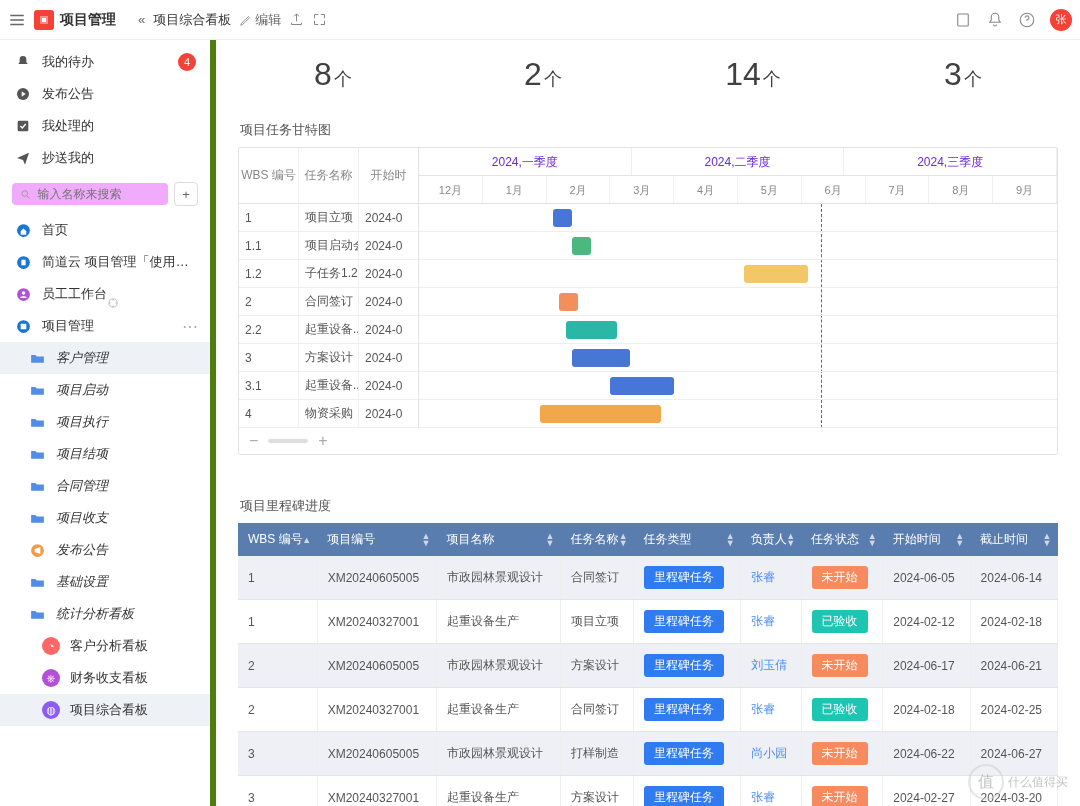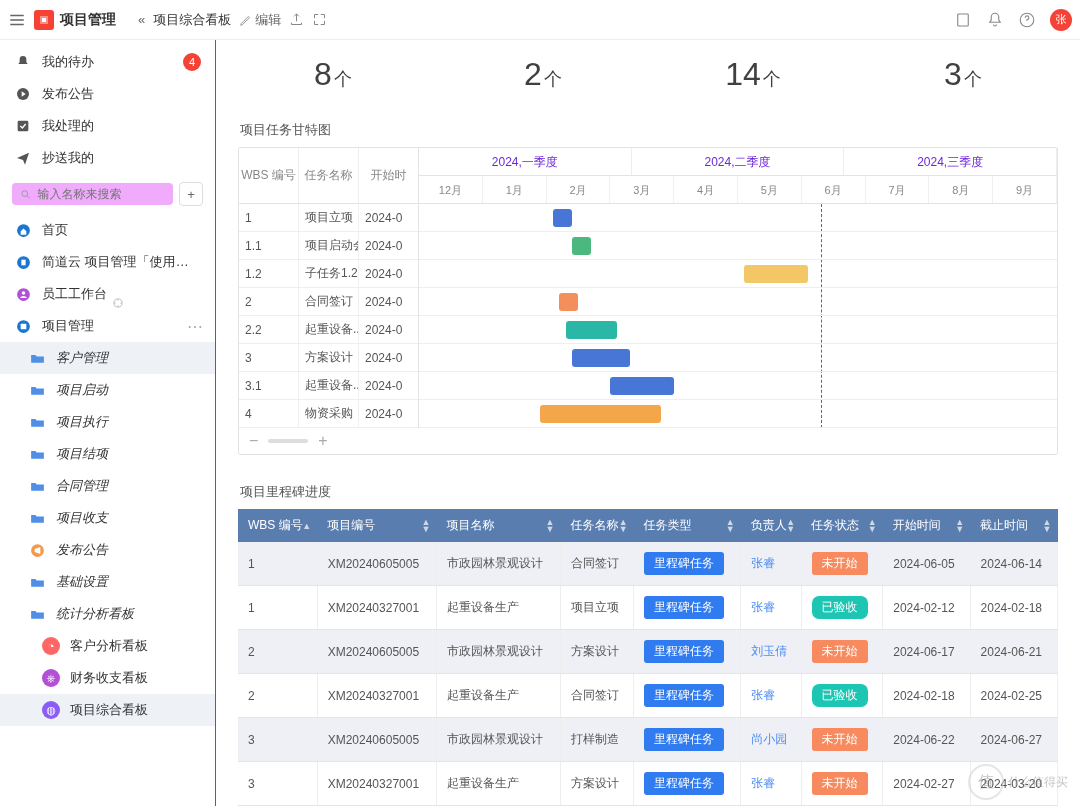--- a/index.html
+++ b/index.html
@@ -7,38 +7,38 @@
 .top-bar { height: 40px; display: flex; align-items: center; padding: 0 8px; border-bottom: 1px solid #eee; }
 .hamburger { width: 18px; height: 18px; cursor: pointer; margin-right: 8px; }
 .app-logo { width: 20px; height: 20px; background: #f44336; border-radius: 3px; margin-right: 6px; display: flex; align-items: center; justify-content: center; }
 .app-title { font-weight: 600; font-size: 14px; }
 .top-crumb { display: flex; align-items: center; margin-left: 22px; gap: 8px; color: #666; font-size: 13px; }
 .top-crumb .active { color: #333; font-weight: 500; }
 .top-actions { margin-left: auto; display: flex; align-items: center; gap: 14px; }
 .top-icon { width: 18px; height: 18px; color: #888; cursor: pointer; }
 .avatar { width: 22px; height: 22px; border-radius: 50%; background: #f44336; color: #fff; font-size: 11px; display: flex; align-items: center; justify-content: center; }
 .layout { display: flex; height: calc(100% - 40px); }
-.sidebar { width: 216px; border-right: 1px solid #4d7c0f; overflow-y: auto; padding: 6px 0; }
+.sidebar { width: 216px; border-right: 6px solid #4d7c0f; overflow-y: auto; padding: 6px 0; }
 .nav-item { height: 32px; display: flex; align-items: center; padding: 0 14px; cursor: pointer; gap: 10px; position: relative; }
 .nav-item.active { background: #eef2f7; }
 .nav-item.indent1 { padding-left: 28px; font-style: italic; }
 .nav-item.indent2 { padding-left: 42px; }
 .nav-icon { width: 18px; height: 18px; display: flex; align-items: center; justify-content: center; flex-shrink: 0; }
 .nav-label { flex: 1; white-space: nowrap; overflow: hidden; text-overflow: ellipsis; }
 .nav-badge { background: #f44336; color: #fff; border-radius: 10px; min-width: 18px; height: 18px; font-size: 11px; display: flex; align-items: center; justify-content: center; padding: 0 5px; }
 .nav-more { color: #aaa; font-size: 16px; letter-spacing: -2px; }
 .search-row { display: flex; align-items: center; padding: 8px 12px; gap: 6px; }
 .search-box { flex: 1; display: flex; align-items: center; background: #f0abfc; border-radius: 4px; padding: 4px 8px; gap: 6px; }
 .search-box input { border: none; background: transparent; outline: none; font-size: 12px; width: 100%; }
 .add-btn { width: 24px; height: 24px; border: 1px solid #ddd; border-radius: 4px; display: flex; align-items: center; justify-content: center; cursor: pointer; color: #666; }
 .main { flex: 1; overflow: auto; padding: 0; }
 .stats-row { display: flex; gap: 24px; padding: 16px 24px 20px; }
 .stat-card { flex: 1; text-align: center; font-size: 32px; color: #404040; }
 .stat-card .unit { font-size: 18px; margin-left: 2px; }
-.panel { margin: 0 22px 20px; }
+.panel { margin: 0 22px 34px; }
 .panel-title { font-size: 13px; color: #555; padding: 8px 2px; }
 .gantt-wrap { border: 1px solid #e3e3e3; border-radius: 2px; }
 .gantt-left { width: 180px; border-right: 1px solid #e3e3e3; flex-shrink: 0; }
 .gantt-left-head { display: flex; height: 56px; }
 .gantt-left-head > div { flex: 1; display: flex; align-items: center; justify-content: center; font-size: 12px; color: #888; border-bottom: 1px solid #e3e3e3; border-right: 1px solid #eee; }
 .gantt-left-head > div:last-child { border-right: none; }
 .gantt-row { display: flex; height: 28px; border-bottom: 1px solid #eee; }
 .gantt-row > div { flex: 1; display: flex; align-items: center; padding-left: 6px; font-size: 12px; color: #555; border-right: 1px solid #f0f0f0; overflow: hidden; white-space: nowrap; }
 .gantt-row > div:last-child { border-right: none; }
 .gantt-right { flex: 1; overflow: hidden; position: relative; }
@@ -52,21 +52,21 @@
 .gantt-today { position: absolute; top: 0; bottom: 0; width: 0; border-left: 1px dashed #1976d2; }
 .zoom-bar { height: 26px; display: flex; align-items: center; padding: 0 10px; color: #aaa; font-size: 16px; gap: 10px; }
 .data-table { width: 100%; border-collapse: collapse; font-size: 12px; }
 .data-table th { background: #5a7db0; color: #fff; font-weight: 400; padding: 8px 10px; text-align: left; position: relative; }
 .data-table th .sort { position: absolute; right: 6px; top: 50%; transform: translateY(-50%); color: rgba(255,255,255,.7); font-size: 9px; line-height: 7px; }
 .data-table td { padding: 10px 10px; border-bottom: 1px solid #e5e5e5; border-right: 1px solid #eee; color: #555; }
 .data-table tr:nth-child(odd) td { background: #eef0f6; }
 .data-table tr:nth-child(even) td { background: #fff; }
 .tag { display: inline-block; padding: 3px 10px; border-radius: 3px; color: #fff; font-size: 12px; }
 .tag-blue { background: #2f7bef; }
-.tag-teal { background: #1cc6b3; border-radius: 7px; }
+.tag-teal { background: #1cc6b3; }
 .tag-orange { background: #f78a5e; }
 .link { color: #4a8cf5; }
 .watermark { position: absolute; right: 12px; bottom: 6px; opacity: .5; font-size: 12px; color: #888; display:flex; align-items:center; gap:4px; }
 .watermark .circ { width: 36px; height: 36px; border: 2px solid #ccc; border-radius: 50%; display: flex; align-items: center; justify-content: center; font-size: 16px; }
 .folder-icon { color: #4f8fe6; }
 .home-icon { color: #1976d2; }
 .doc-icon { color: #1976d2; }
 .person-icon { color: #b44fd8; }
 .proj-icon { color: #1976d2; }
 .bell-icon, .play-icon, .cc-icon, .send-icon { color: #555; }

